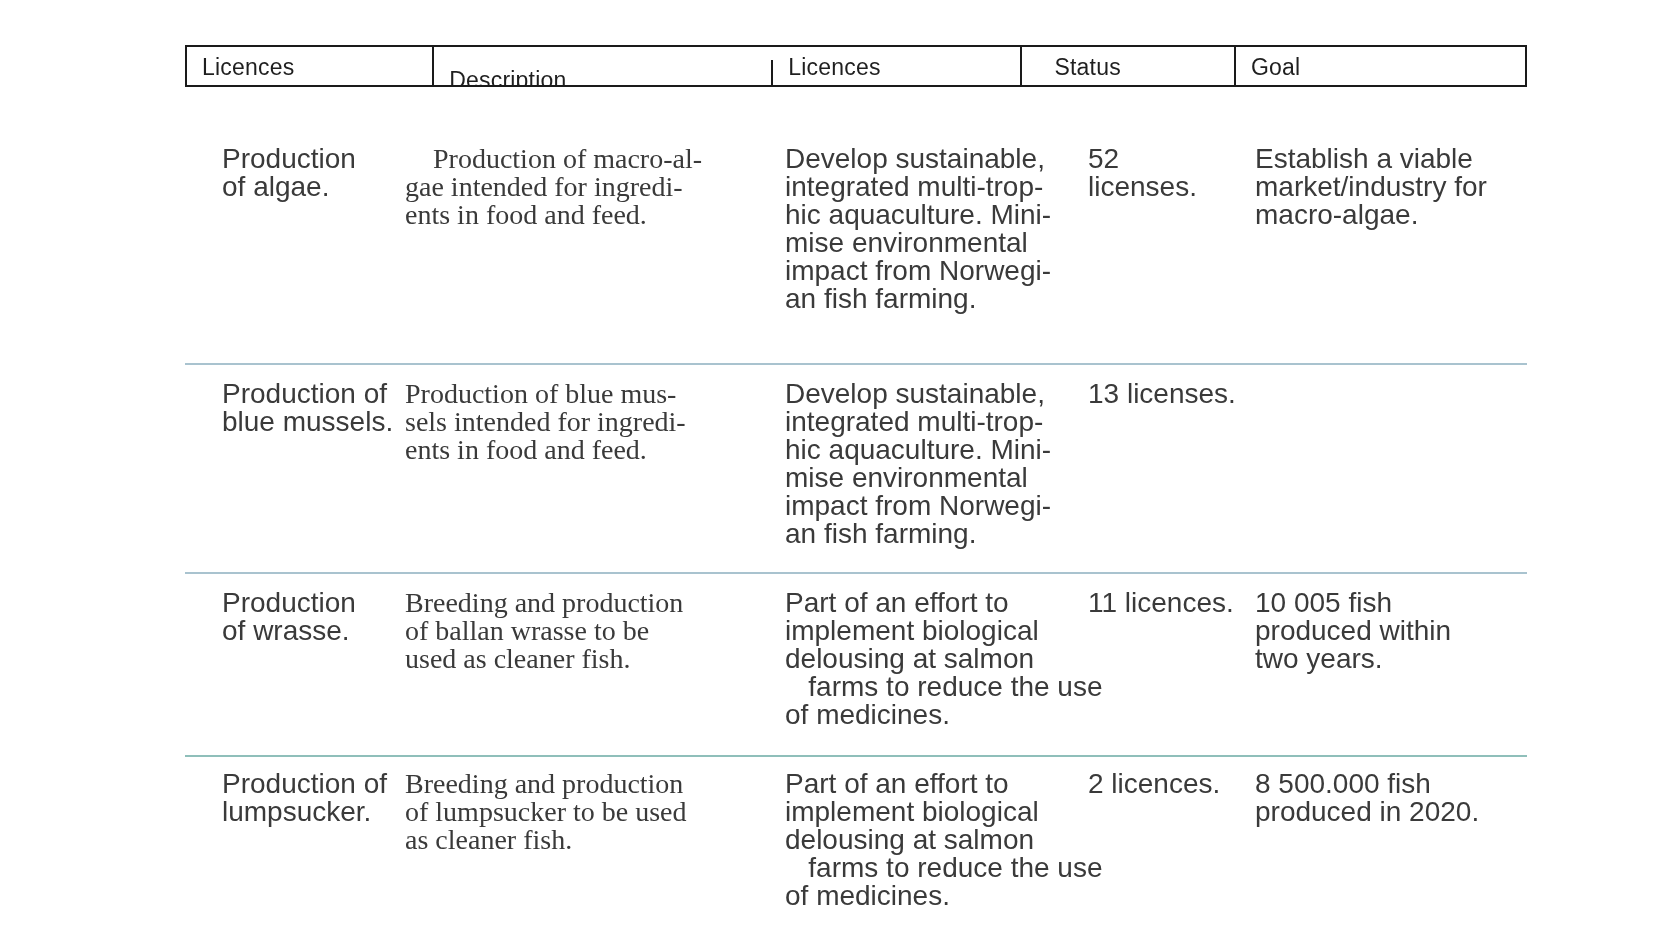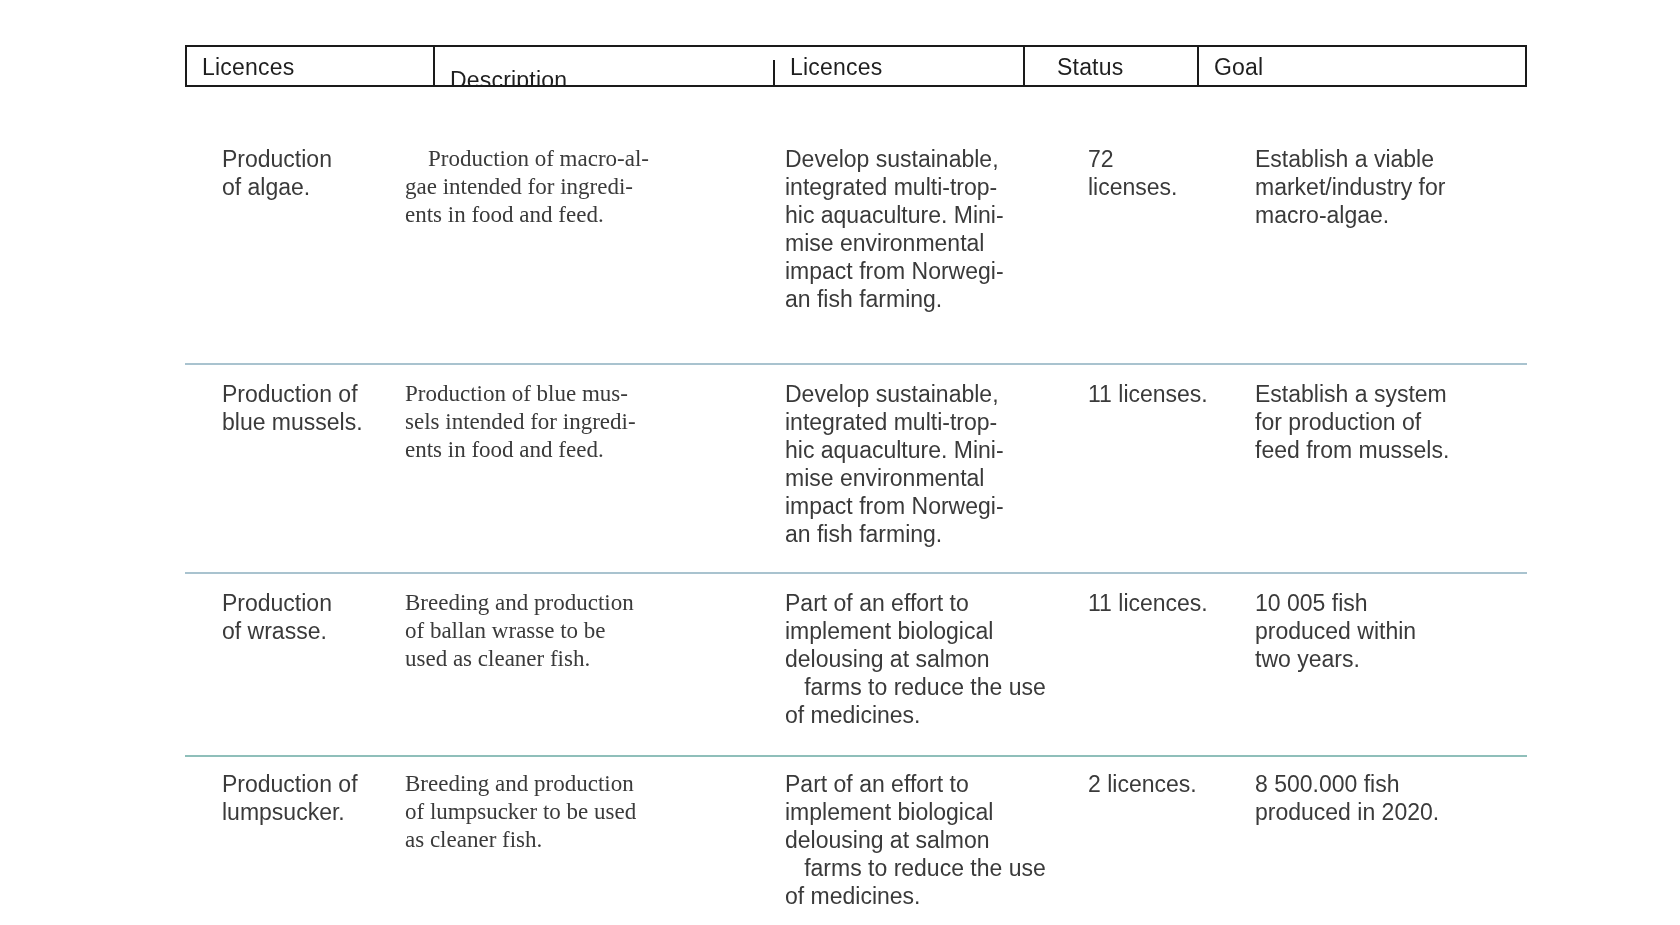--- a/index.html
+++ b/index.html
@@ -36,42 +36,42 @@
     padding: 7px 0 0 15px;
     font-size: 23px;
     letter-spacing: 0.2px;
     color: var(--header-text);
     overflow: hidden;
   }
   .hcell:last-child { border-right: none; }
   .hc0 { width: 248px; }
   .hc1 { width: 340px; margin-top: 13px; }
   .hc2 { width: 250px; }
-  .hc3 { width: 174px; padding-left: 32px; }
+  .hc3 { width: 214px; padding-left: 32px; }
   .hc4 { width: 290px; }
   
   .tbody {
     position: absolute;
     left: 185px;
     top: 145px;
     width: 1342px;
   }
   .trow {
     display: flex;
     padding-left: 37px;
   }
   .trow.sep      { border-top: 2px solid var(--row-separator);      padding-top: 15px; }
   .trow.sep-last { border-top: 2px solid var(--row-separator-last); padding-top: 13px; }
   .r0 { height: 218px; }
   .r1 { height: 209px; }
   .r2 { height: 183px; padding-top: 14px; }
   .r3 { height: 170px; }
   .bcell {
     white-space: pre;
-    font-size: 23px;
+    font-size: 28px;
     line-height: 28px;
     color: var(--body-text);
     overflow: visible;
   }
   .bc0 { width: 183px; }
   .bc1 { width: 380px; font-family: Liberation Serif, serif; }
   .bc2 { width: 303px; }
   .bc3 { width: 167px; }
   .bc4 { width: 272px; }
 </style>
@@ -95,43 +95,40 @@
 of algae.</div>
       <div class="bcell bc1">    Production of macro-al-
 gae intended for ingredi-
 ents in food and feed.</div>
       <div class="bcell bc2">Develop sustainable,
 integrated multi-trop-
 hic aquaculture. Mini-
 mise environmental
 impact from Norwegi-
 an fish farming.</div>
-      <div class="bcell bc3">72
+      <div class="bcell bc3">52
 licenses.</div>
       <div class="bcell bc4">Establish a viable
 market/industry for
 macro-algae.</div>
     </div>
 
     <div class="trow r1 sep">
       <div class="bcell bc0">Production of
 blue mussels.</div>
       <div class="bcell bc1">Production of blue mus-
 sels intended for ingredi-
 ents in food and feed.</div>
       <div class="bcell bc2">Develop sustainable,
 integrated multi-trop-
 hic aquaculture. Mini-
 mise environmental
 impact from Norwegi-
 an fish farming.</div>
-      <div class="bcell bc3">11 licenses.</div>
-      <div class="bcell bc4">Establish a system
-for production of
-feed from mussels.</div>
+      <div class="bcell bc3">13 licenses.</div>
     </div>
 
     <div class="trow r2 sep">
       <div class="bcell bc0">Production
 of wrasse.</div>
       <div class="bcell bc1">Breeding and production
 of ballan wrasse to be
 used as cleaner fish.</div>
       <div class="bcell bc2">Part of an effort to
 implement biological

